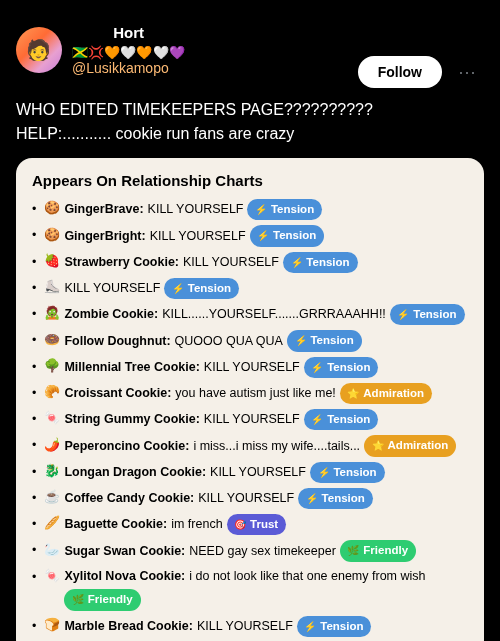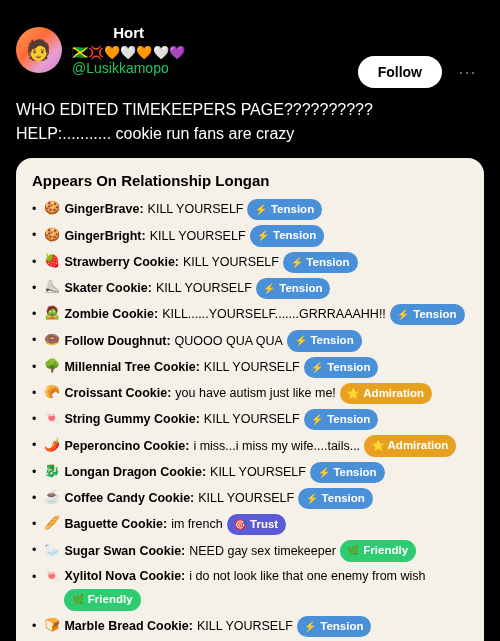--- a/index.html
+++ b/index.html
@@ -49,21 +49,21 @@
       font-weight: 700;
       font-size: 15px;
       display: flex;
       align-items: center;
       gap: 4px;
       flex-wrap: wrap;
       flex-direction: column;
     }
 
     .username {
-      color: #22c55e;
+      color: #fdba74;
       font-size: 14px;
     }
 
     .follow-btn {
       background: #fff;
       color: #000;
       border: none;
       border-radius: 20px;
       padding: 8px 20px;
       font-weight: 700;
@@ -217,21 +217,21 @@
       <button class="more-btn">···</button>
     </div>
   </div>
 
   <div class="tweet-text">
     <span>WHO EDITED TIMEKEEPERS PAGE??????????</span><br>
     <span>HELP:........... cookie run fans are crazy</span>
   </div>
 
   <div class="relationship-card">
-    <div class="card-title">Appears On Relationship Longan</div>
+    <div class="card-title">Appears On Relationship Charts</div>
     <ul class="rel-list" id="rel-list">
     <li class="rel-item">
       <span class="item-icon">🍪</span>
       <span class="item-content">
         <span class="cookie-name">GingerBrave:</span>
         <span class="cookie-desc">KILL YOURSELF</span>
         <span class="badge badge-tension">
           <span class="badge-icon">⚡</span>
           <span>Tension</span>
         </span>
@@ -255,21 +255,20 @@
         <span class="cookie-desc">KILL YOURSELF</span>
         <span class="badge badge-tension">
           <span class="badge-icon">⚡</span>
           <span>Tension</span>
         </span>
       </span>
     </li>
         <li class="rel-item">
       <span class="item-icon">⛸️</span>
       <span class="item-content">
-        <span class="cookie-name">Skater Cookie:</span>
         <span class="cookie-desc">KILL YOURSELF</span>
         <span class="badge badge-tension">
           <span class="badge-icon">⚡</span>
           <span>Tension</span>
         </span>
       </span>
     </li>
         <li class="rel-item">
       <span class="item-icon">🧟</span>
       <span class="item-content">

